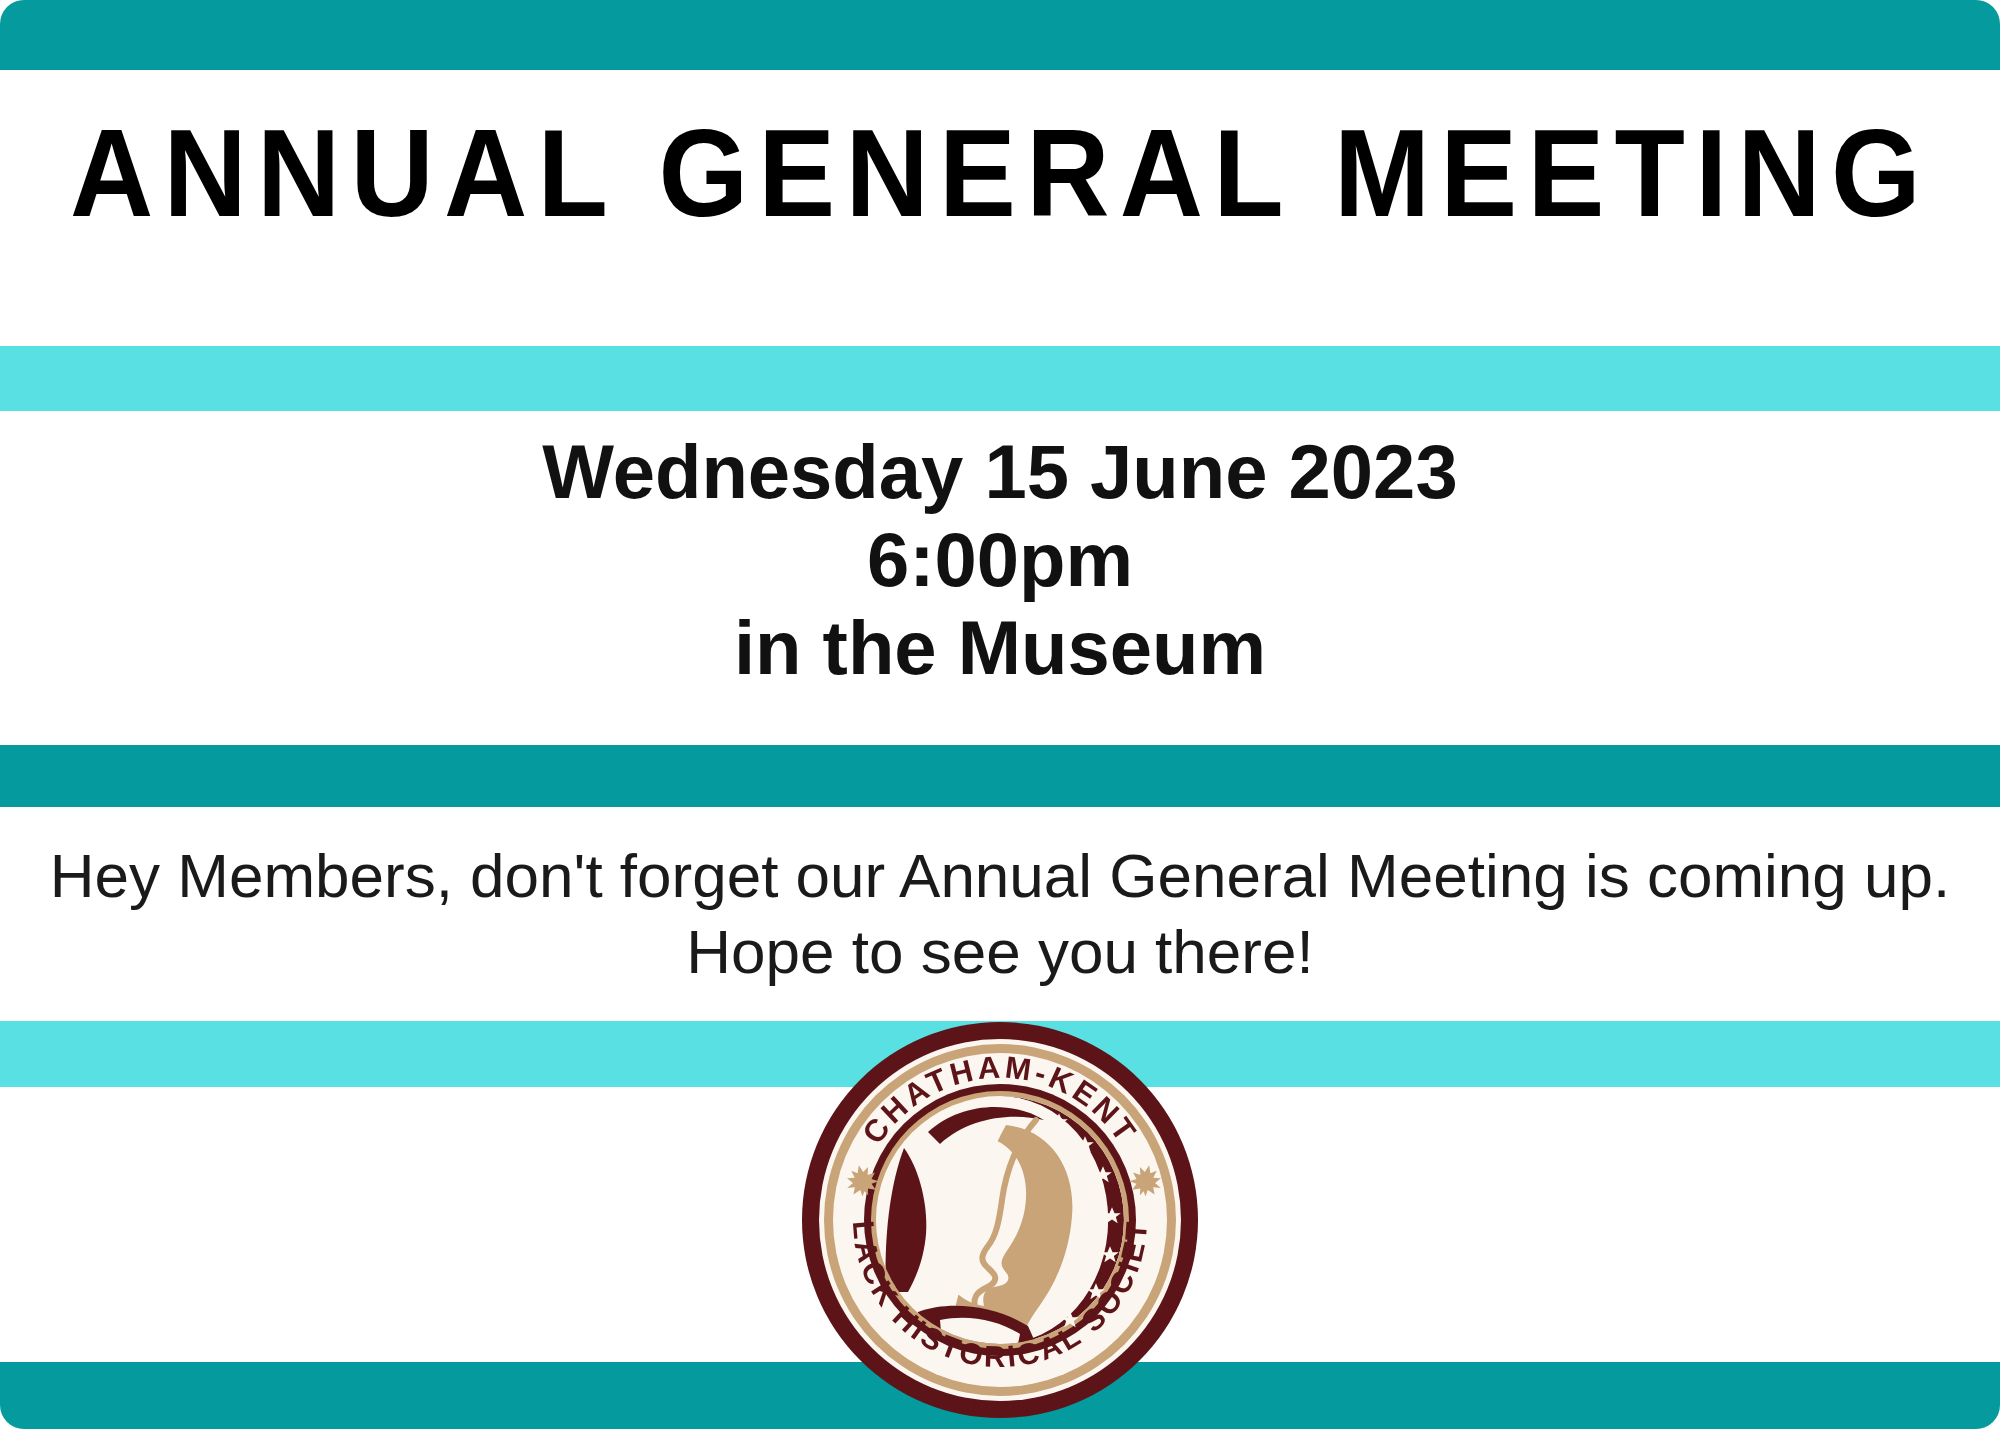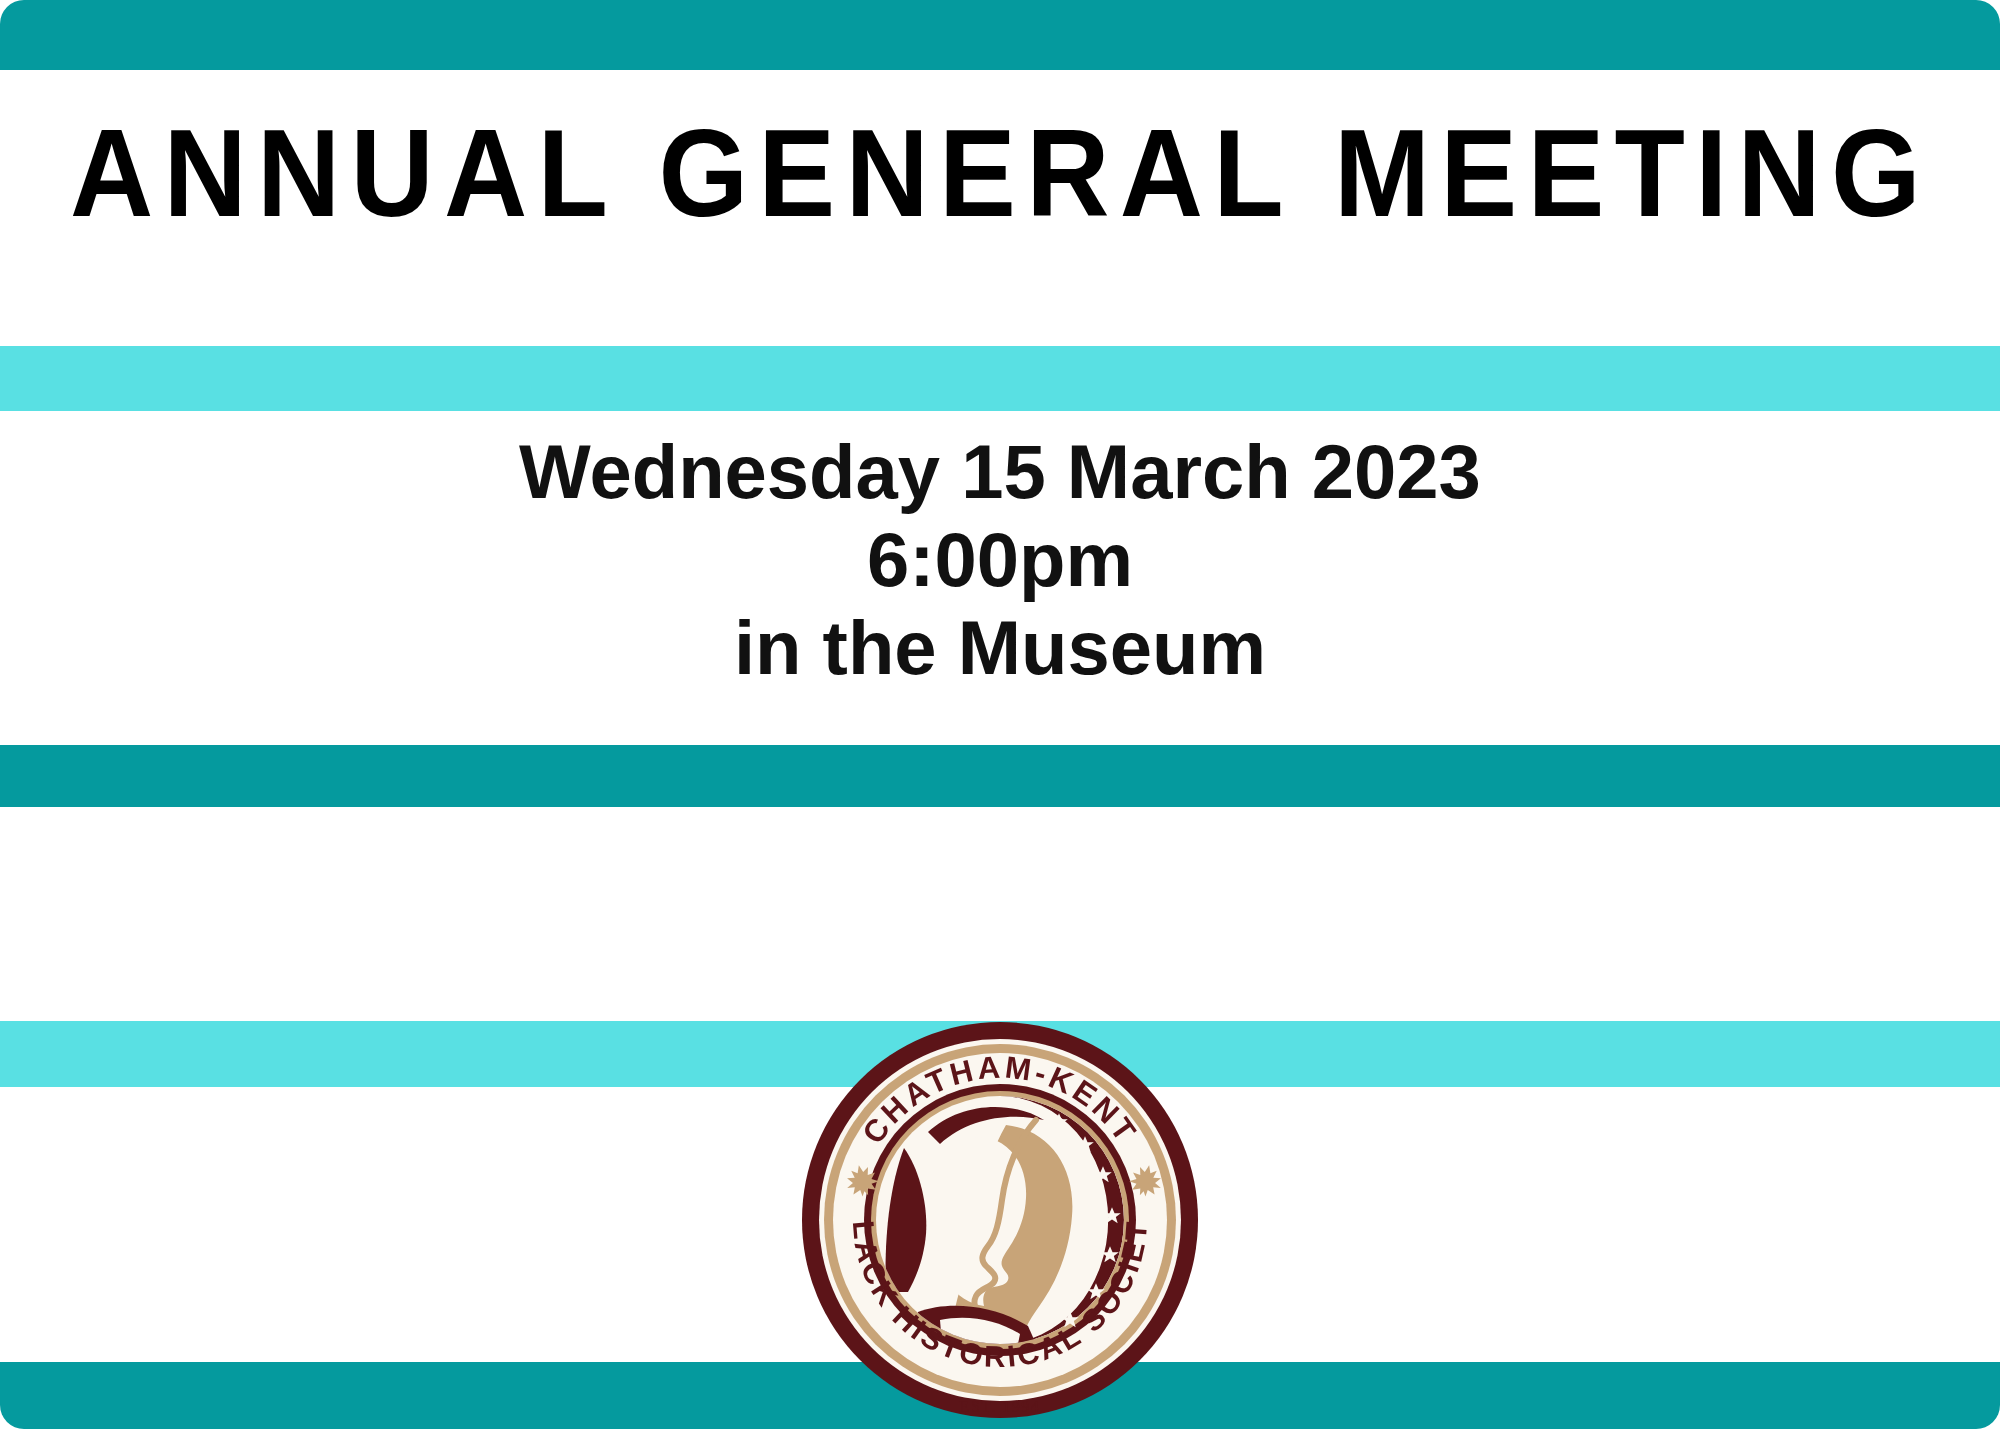--- a/index.html
+++ b/index.html
@@ -99,25 +99,29 @@
 
   <div class="band band-teal band-1"></div>
   <div class="band band-cyan band-2"></div>
   <div class="band band-teal band-3"></div>
   <div class="band band-cyan band-4"></div>
   <div class="band band-teal band-5"></div>
 
   <div class="title">ANNUAL GENERAL MEETING</div>
 
   <div class="details">
-    <span class="line">Wednesday 15 March 2023</span>
+    <span class="line">Wednesday 15 June 2023</span>
     <span class="line">6:00pm</span>
     <span class="line">in the Museum</span>
   </div>
 
+  <div class="message">
+    <span class="line">Hey Members, don't forget our Annual General Meeting is coming up.</span>
+    <span class="line">Hope to see you there!</span>
+  </div>
 
   <div class="logo-wrap">
     <svg class="logo-svg" viewBox="0 0 400 400" xmlns="http://www.w3.org/2000/svg">
       <defs>
         <path id="arcTop" d="M 58 200 A 142 142 0 0 1 342 200" fill="none"></path>
         <path id="arcBottom" d="M 53 200 A 147 147 0 0 0 347 200" fill="none"></path>
         <clipPath id="innerClip">
             <circle cx="200" cy="200" r="124"></circle>
           </clipPath>
       </defs>

